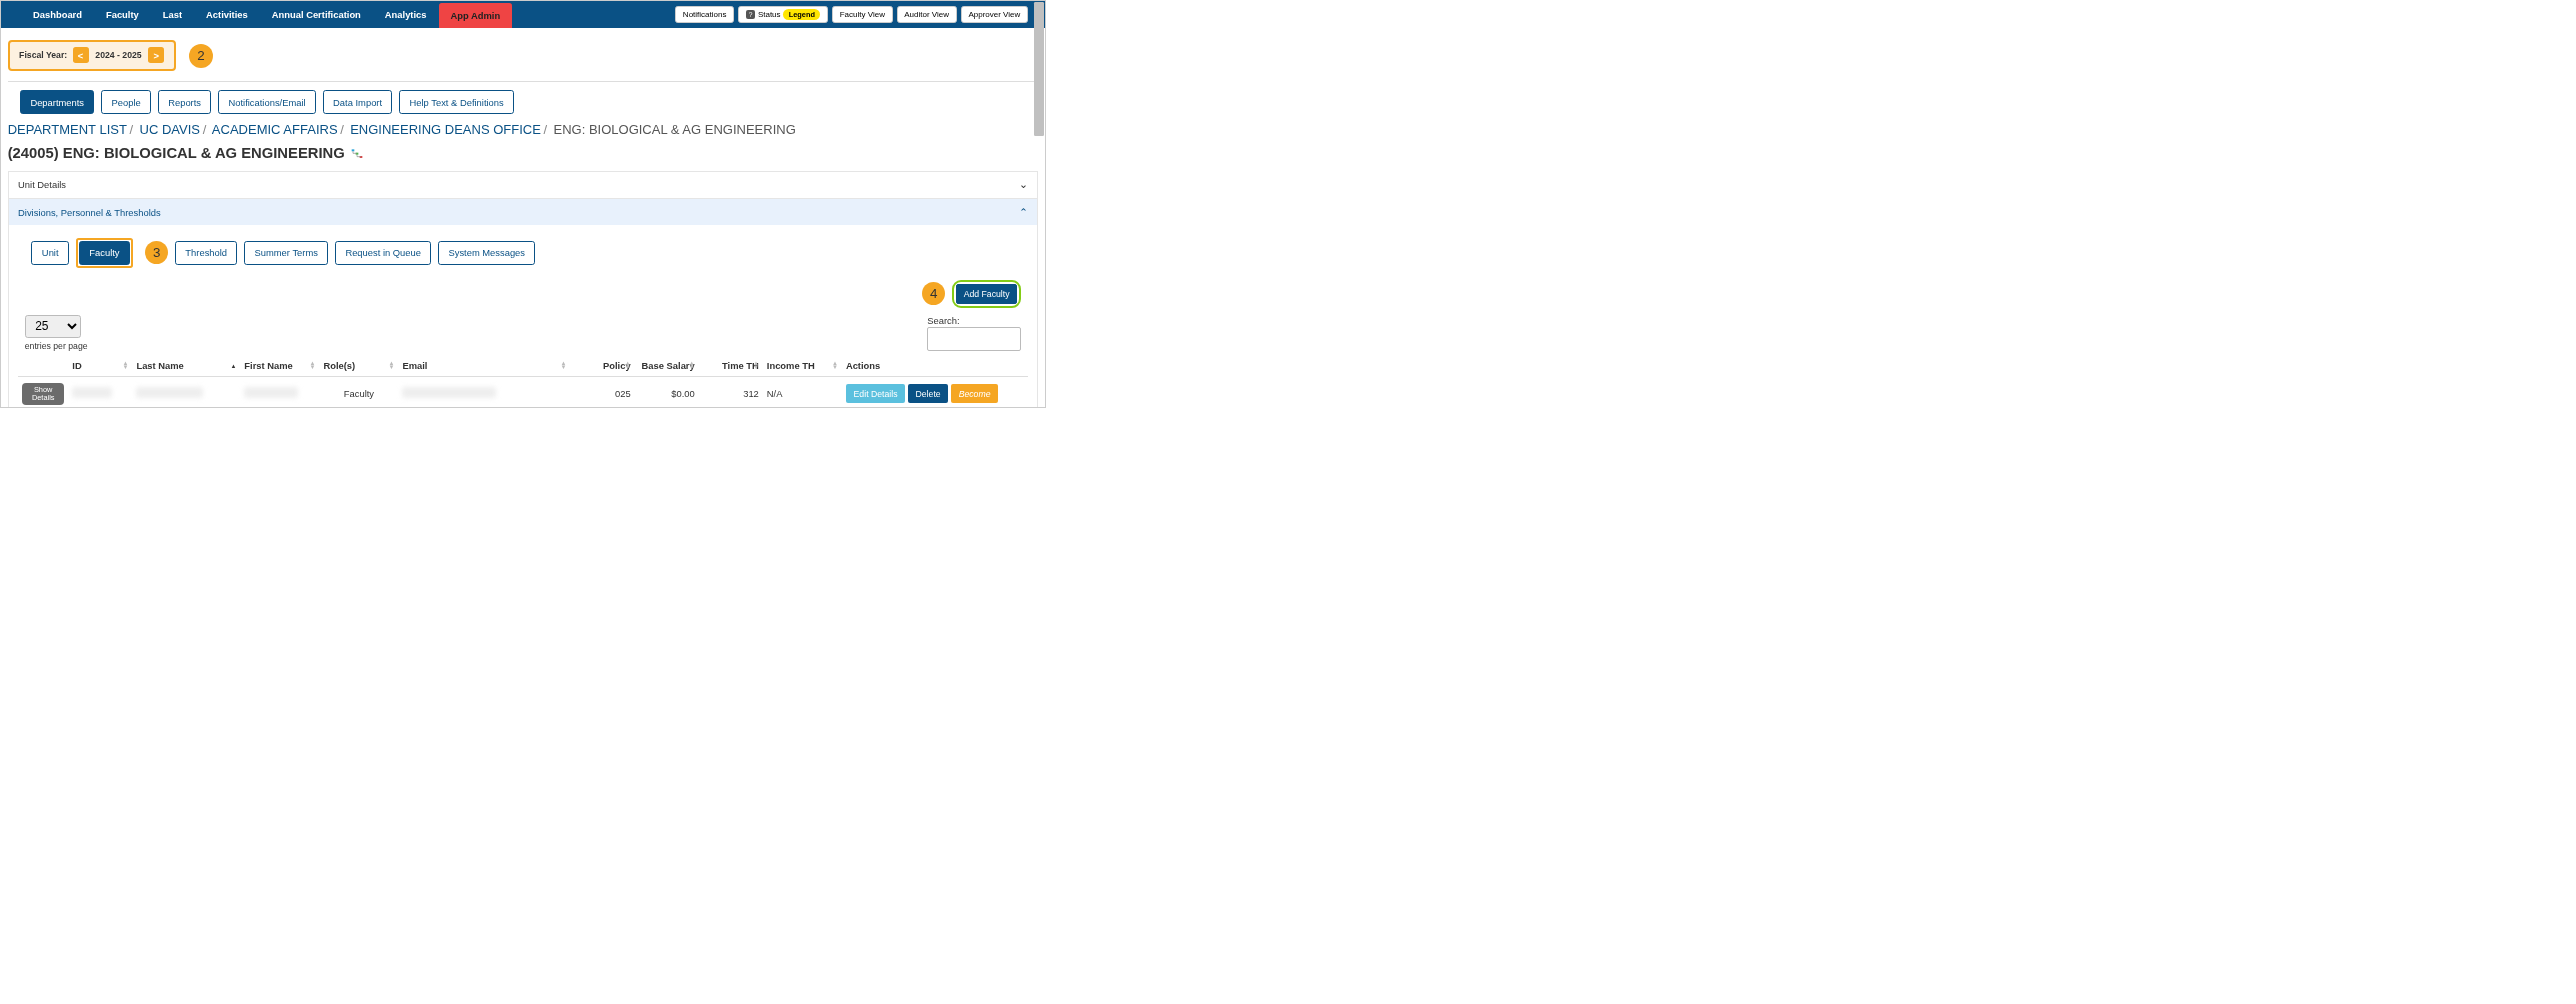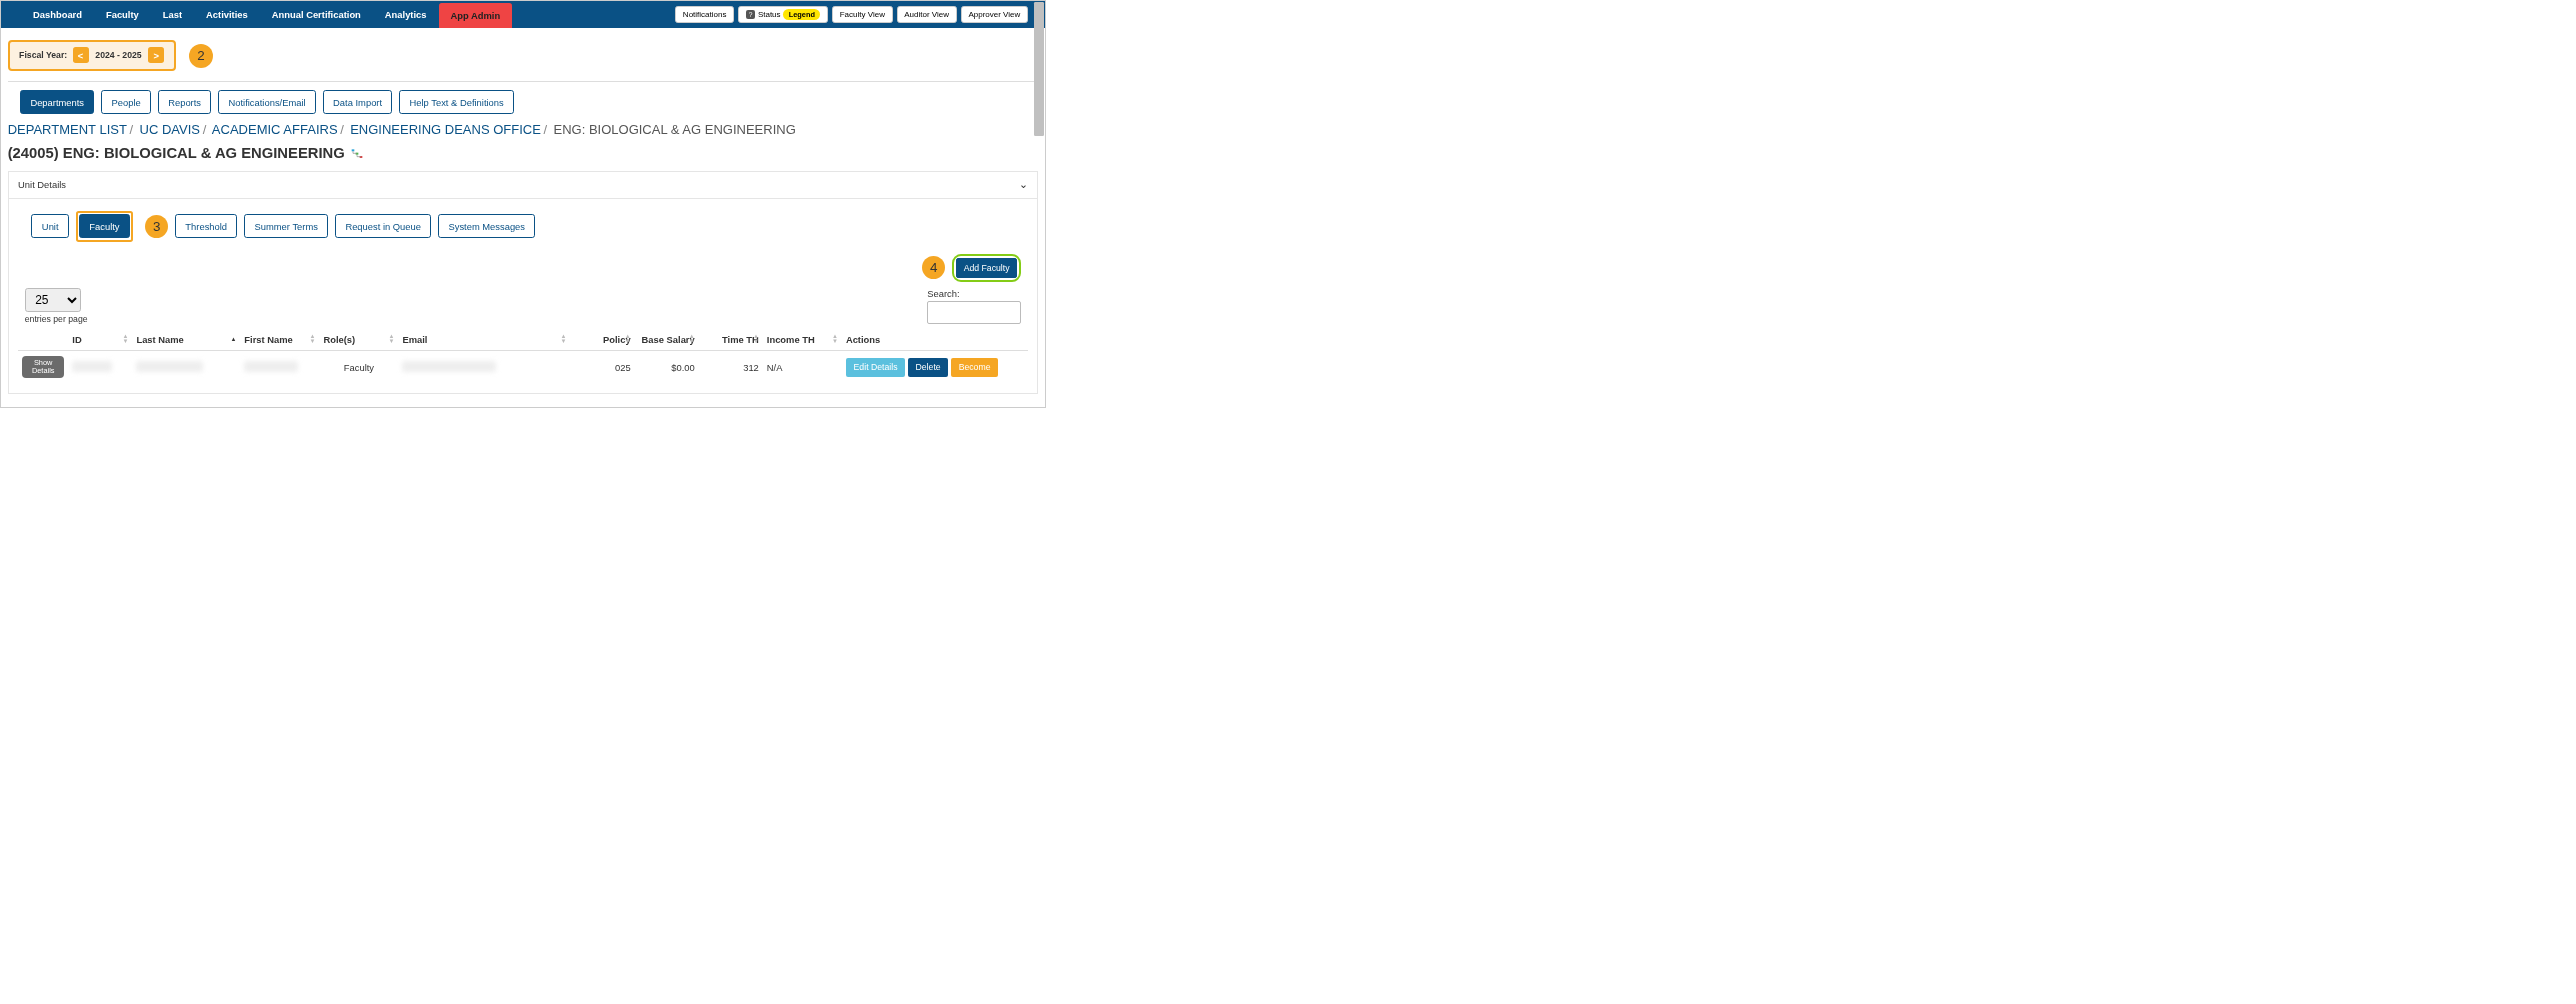--- a/index.html
+++ b/index.html
@@ -73,21 +73,21 @@
   table.data th { text-align: left; font-weight: bold; padding: 5.4px 4px; border-bottom: 0.7px solid #ddd; position: relative; vertical-align: bottom; }
   table.data th.num { text-align: right; }
   table.data th .sorticons { position: absolute; right: 4px; top: 50%; transform: translateY(-50%); font-size: 6px; color: #bbb; line-height: 4.7px; }
   table.data td { padding: 5.4px 4px; vertical-align: middle; }
   table.data td.num { text-align: right; }
   .blurred { filter: blur(2.7px); color: #999; background: #eee; border-radius: 2.7px; display: inline-block; min-width: 40px; height: 10.7px; }
   .showdet { background: #6b6b6b; color: #fff; border: none; border-radius: 4px; padding: 2.7px 5.4px; font-size: 7.4px; line-height: 1.1; cursor: pointer; text-align: center; }
   .rowbtn { border-radius: 2px; padding: 3.4px 6.7px; font-size: 8.7px; cursor: pointer; border: 0.7px solid transparent; color: #fff; }
   .rowbtn.edit { background: #5bc0de; }
   .rowbtn.del { background: #0a5185; }
-  .rowbtn.become { background: #f5a623; }
+  .rowbtn.become { background: #f5a623; font-style: italic; }
 </style>
 </head>
 <body>
 
 <div class="viewport">
   <div class="scroll-indicator"></div>
 
   <div class="topnav">
     <div class="topnav-left">
       <div class="topnav-item">Dashboard</div>
@@ -153,20 +153,24 @@
   </div>
 
   <div class="panel">
     <div class="panel-head">
       <span>Unit Details</span>
       <span class="chev">⌄</span>
     </div>
   </div>
 
   <div class="panel" style="border-top:none">
+    <div class="panel-head blue">
+      <span>Divisions, Personnel &amp; Thresholds</span>
+      <span class="chev">⌃</span>
+    </div>
     <div class="panel-body">
 
       <div class="innertabs">
         <button class="pillbtn">Unit</button>
         <span class="highlight-frame">
           <button class="pillbtn active">Faculty</button>
         </span>
         <span class="annot-small">3</span>
         <button class="pillbtn">Threshold</button>
         <button class="pillbtn">Summer Terms</button>

